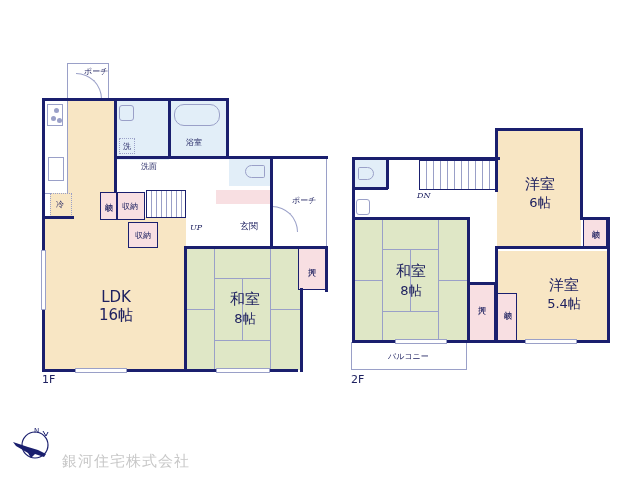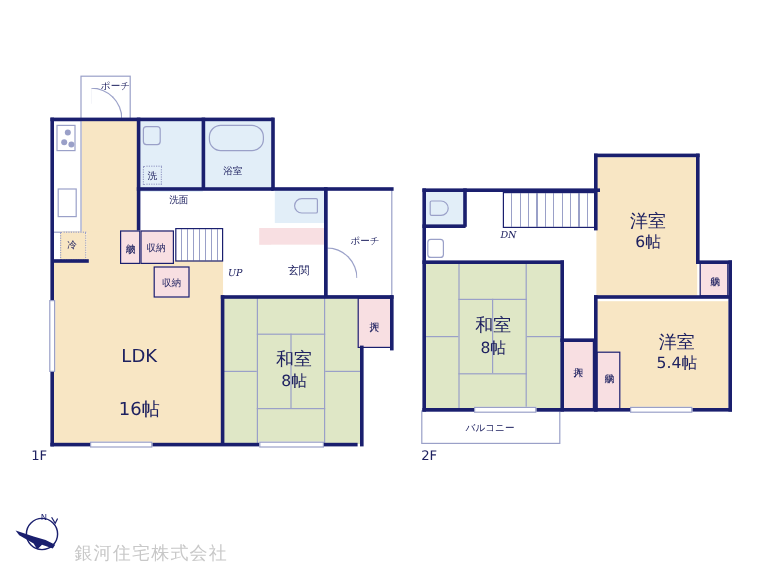--- a/index.html
+++ b/index.html
@@ -36,21 +36,21 @@
     <div style="position:absolute;left:3px;top:11px;width:5px;height:5px;border-radius:50%;background:#9aa0c8;"></div>
     <div style="position:absolute;left:9px;top:13px;width:5px;height:5px;border-radius:50%;background:#9aa0c8;"></div>
   </div>
   <div class="abs" style="left:48px;top:157px;width:16px;height:24px;border:1px solid #9aa0c8;"></div>
   <div class="abs tl ldk" style="left:50px;top:193px;width:22px;height:24px;border-style:dotted;"></div>
   <span class="lbl sm" style="left:56px;top:200px;">冷</span>
 
   <div class="abs ldk" style="left:44px;top:217px;width:142px;height:153px;"></div>
   <div class="abs ldk" style="left:72px;top:193px;width:30px;height:26px;"></div>
   <span class="lbl big" style="left:96px;top:288px;width:40px;">LDK</span>
-  <span class="lbl big" style="left:96px;top:306px;width:40px;margin-top:26px;">16帖</span>
+  <span class="lbl big" style="left:96px;top:306px;width:40px;">16帖</span>
 
   <div class="abs wet" style="left:116px;top:100px;width:53px;height:60px;"></div>
   <div class="abs tl" style="left:119px;top:105px;width:15px;height:16px;border-radius:3px;"></div>
   <span class="lbl sm" style="left:141px;top:130px;margin-top:32px;">洗面</span>
   <div class="abs tl" style="left:119px;top:138px;width:16px;height:16px;border-style:dotted;"></div>
   <span class="lbl sm" style="left:123px;top:142px;">洗</span>
 
   <div class="abs wet" style="left:170px;top:100px;width:57px;height:56px;"></div>
   <div class="abs tl" style="left:174px;top:104px;width:46px;height:22px;border-radius:10px;"></div>
   <span class="lbl sm" style="left:186px;top:138px;">浴室</span>
@@ -106,21 +106,21 @@
   <div class="abs wall" style="left:300px;top:288px;width:3px;height:84px;"></div>
   <div class="abs wall" style="left:114px;top:98px;width:3px;height:94px;"></div>
   <div class="abs wall" style="left:168px;top:98px;width:3px;height:60px;"></div>
   <div class="abs wall" style="left:114px;top:156px;width:114px;height:3px;"></div>
   <div class="abs wall" style="left:44px;top:216px;width:30px;height:3px;"></div>
 
   <div class="abs white" style="left:75px;top:368px;width:52px;height:5px;border:1px solid #9aa0c8;"></div>
   <div class="abs white" style="left:216px;top:368px;width:54px;height:5px;border:1px solid #9aa0c8;"></div>
   <div class="abs white" style="left:41px;top:250px;width:5px;height:60px;border:1px solid #9aa0c8;"></div>
 
-  <span class="floor-lbl" style="left:26px;top:373px;">1F</span>
+  <span class="floor-lbl" style="left:42px;top:373px;">1F</span>
 </div>
 
 <div>
 
   <div class="abs wet" style="left:355px;top:160px;width:32px;height:28px;"></div>
   <div class="abs tl" style="left:358px;top:167px;width:16px;height:13px;border-radius:2px 8px 8px 2px;"></div>
   <div class="abs tl white" style="left:356px;top:199px;width:14px;height:16px;border-radius:3px;"></div>
 
   <div class="abs outline" style="left:419px;top:160px;width:78px;height:30px;background:repeating-linear-gradient(90deg,#fff 0 6px,#9aa0c8 6px 7px);"></div>
   <span class="lbl sm" style="left:417px;top:191px;font-style:italic;font-family:'DejaVu Serif',serif;">DN</span>

